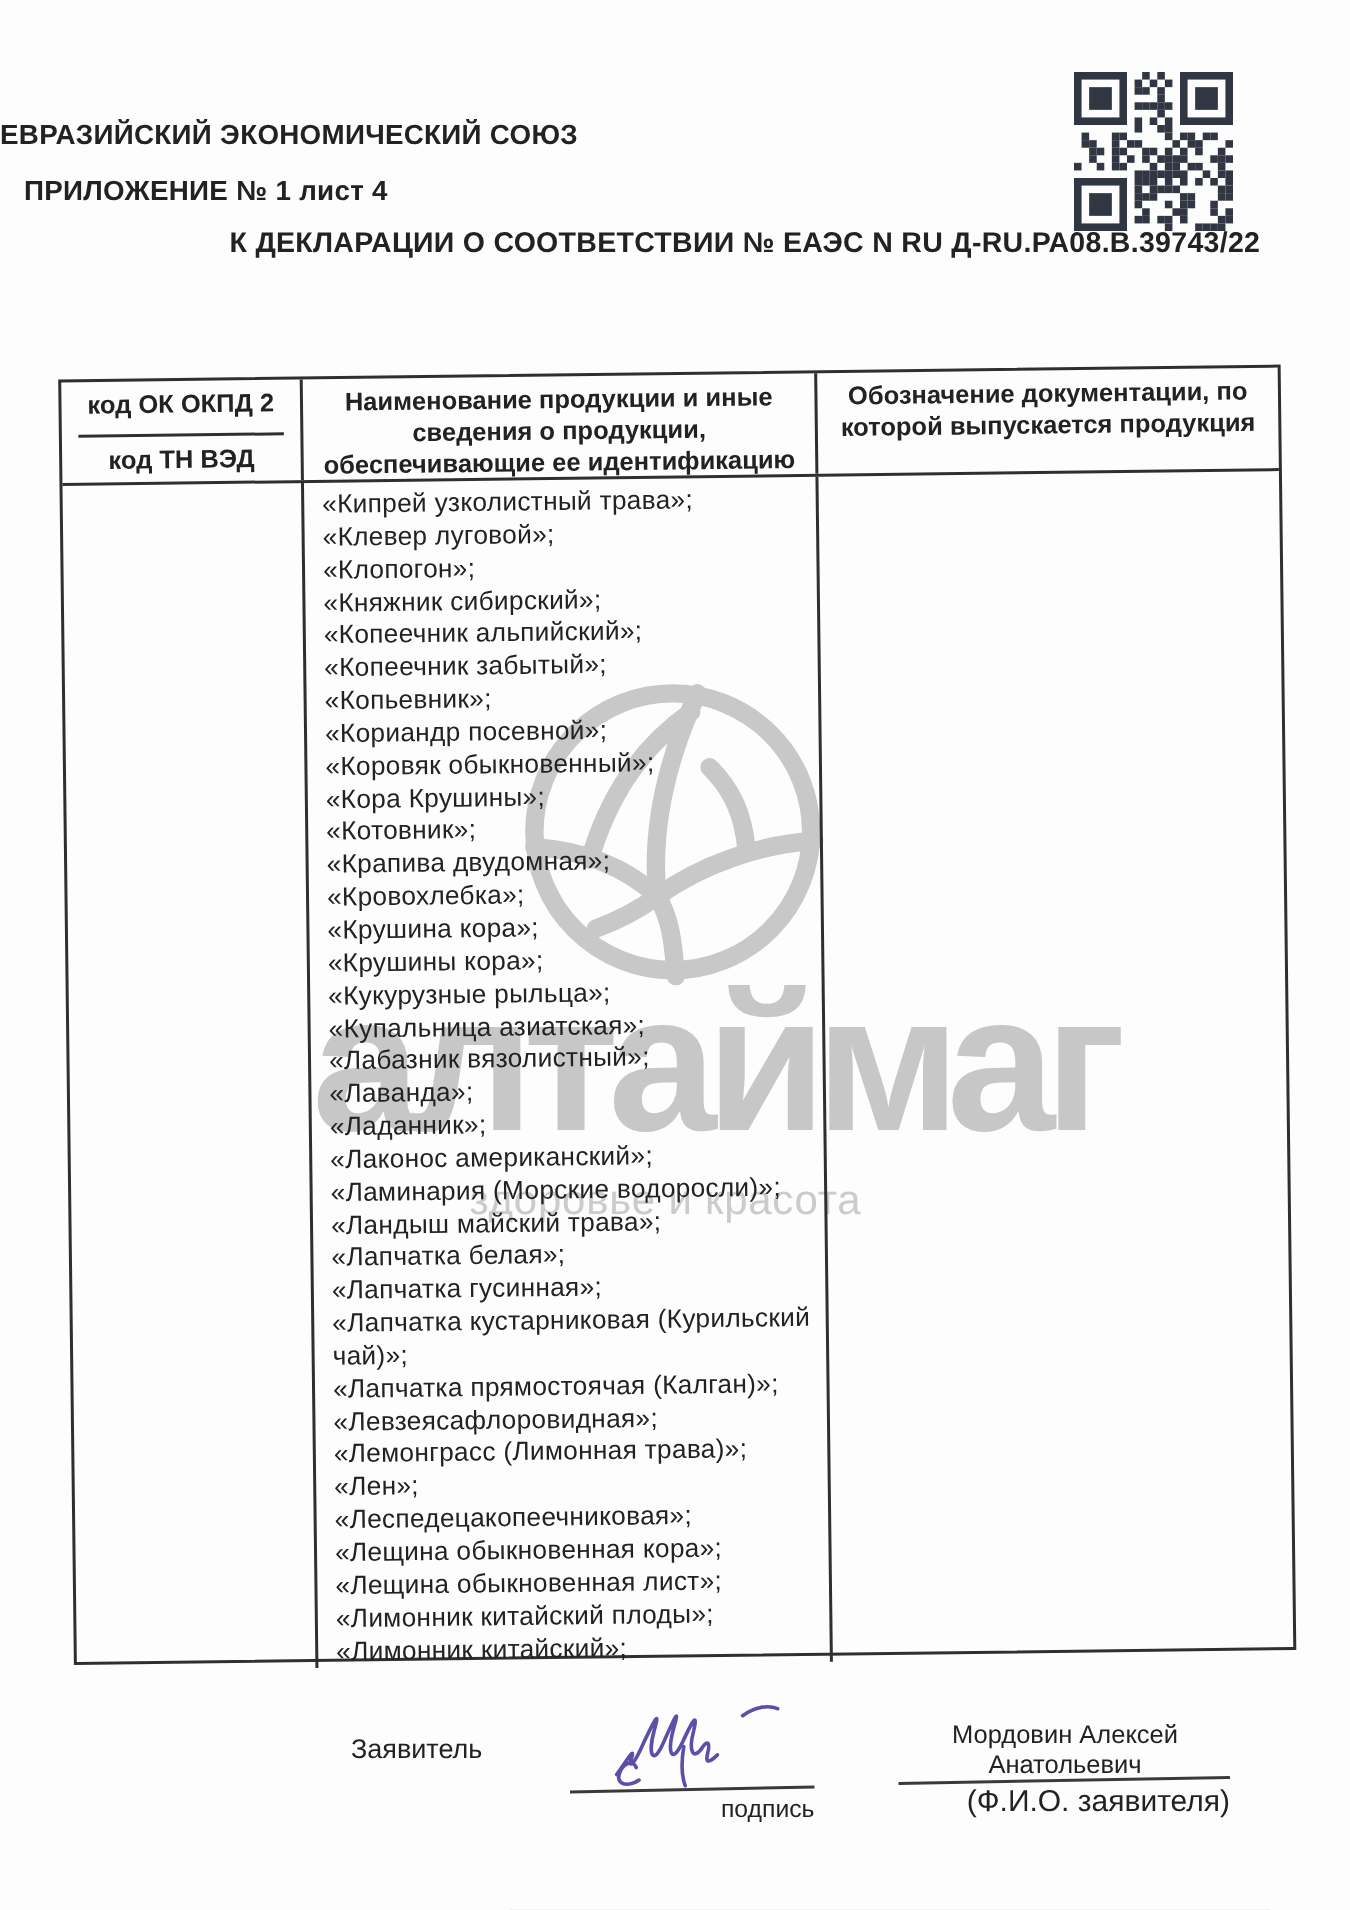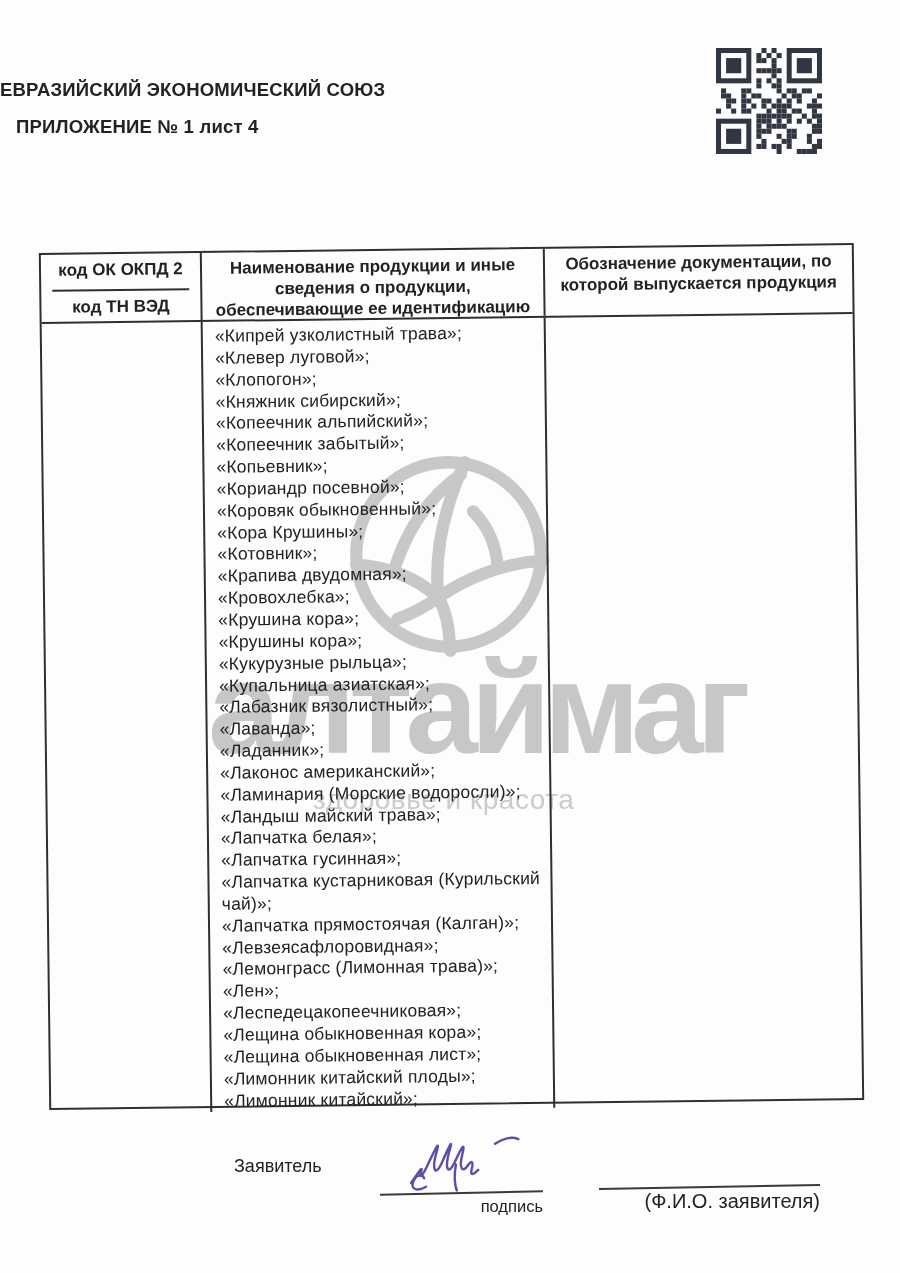--- a/index.html
+++ b/index.html
@@ -56,20 +56,21 @@
   .name-rule{left:599px;top:1186px;width:221px;transform:rotate(-1deg);}
   .name-cap{left:599px;top:1190px;width:221px;text-align:right;font-size:20px;z-index:3;}
 </style>
 </head>
 <body>
 
 <div class="page" style="--ink: #222222; --line: #2f2f2f; --wm: #c7c7c7;">
 
   <div class="abs hdr hdr1">ЕВРАЗИЙСКИЙ ЭКОНОМИЧЕСКИЙ СОЮЗ</div>
   <div class="abs hdr hdr2">ПРИЛОЖЕНИЕ № 1 лист 4</div>
+  <div class="abs hdr hdr3">К ДЕКЛАРАЦИИ О СООТВЕТСТВИИ № ЕАЭС N RU Д-RU.РА08.В.39743/22</div>
 
   <div class="abs qr">
     <svg id="qr-svg" viewBox="0 0 105 105" width="106" height="106">
         <rect x="45" y="0" width="5" height="5" fill="#252a38"></rect>
         <rect x="55" y="0" width="5" height="5" fill="#252a38"></rect>
         <rect x="40" y="5" width="5" height="5" fill="#252a38"></rect>
         <rect x="50" y="5" width="5" height="5" fill="#252a38"></rect>
         <rect x="60" y="5" width="5" height="5" fill="#252a38"></rect>
         <rect x="40" y="10" width="5" height="5" fill="#252a38"></rect>
         <rect x="45" y="10" width="5" height="5" fill="#252a38"></rect>
@@ -285,16 +286,20 @@
                C36 46 40 55 48 36 C56 18 59 12 55 26 C50 44 53 55 62 35
                C69 20 72 16 69 29 C65 44 69 50 75 41 C79 35 81 37 79 45
                C77 53 81 51 86 46"></path>
       <path d="M62 40 C60 52 60 60 63 68"></path>
       <path d="M104 18 C112 12 122 10 129 13"></path>
     </svg>
   </div>
   <div class="abs rule sig-rule"></div>
   <div class="abs sig-cap">подпись</div>
 
+  <div class="abs name-block">
+    <div>Мордовин Алексей</div>
+    <div>Анатольевич</div>
+  </div>
   <div class="abs rule name-rule"></div>
   <div class="abs name-cap">(Ф.И.О. заявителя)</div>
 
 </div>
 
 </body></html>

